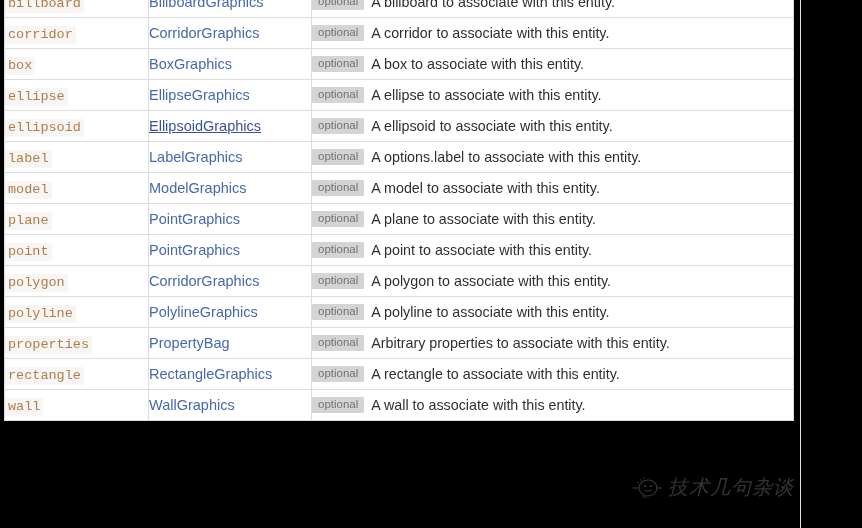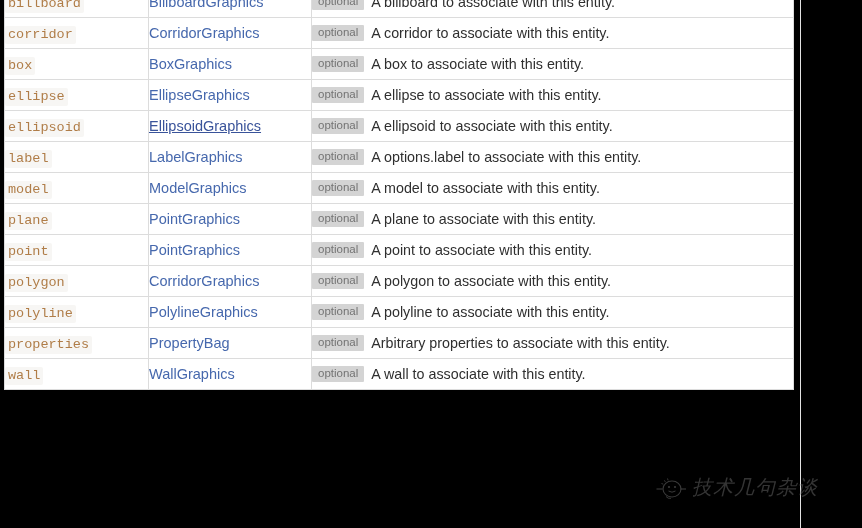--- a/index.html
+++ b/index.html
@@ -112,24 +112,24 @@
     left: 800px;
     top: 0;
     width: 1px;
     height: 528px;
     background: #e2e2e2;
   }
 
   
   #watermark {
     position: absolute;
-    left: 656px;
+    left: 632px;
     top: 474px;
     display: flex;
-    align-items: flex-end;
+    align-items: flex-start;
     gap: 6px;
     opacity: 0.42;
     pointer-events: none;
   }
   #watermark .wm-icon {
     width: 30px;
     height: 26px;
     flex: 0 0 auto;
   }
   #watermark .wm-text {
@@ -264,20 +264,30 @@
               </span>
             </td>
           </tr>
           <tr>
             <td class="cell-name"><span class="name-code">properties</span></td>
             <td class="cell-type"><a class="type-link" href="#">PropertyBag</a></td>
             <td class="cell-desc">
               <span class="desc-wrap">
                 <span class="badge-optional">optional</span>
                 <span class="desc-text">Arbitrary properties to associate with this entity.</span>
+              </span>
+            </td>
+          </tr>
+          <tr>
+            <td class="cell-name"><span class="name-code">rectangle</span></td>
+            <td class="cell-type"><a class="type-link" href="#">RectangleGraphics</a></td>
+            <td class="cell-desc">
+              <span class="desc-wrap">
+                <span class="badge-optional">optional</span>
+                <span class="desc-text">A rectangle to associate with this entity.</span>
               </span>
             </td>
           </tr>
           <tr>
             <td class="cell-name"><span class="name-code">wall</span></td>
             <td class="cell-type"><a class="type-link" href="#">WallGraphics</a></td>
             <td class="cell-desc">
               <span class="desc-wrap">
                 <span class="badge-optional">optional</span>
                 <span class="desc-text">A wall to associate with this entity.</span>

